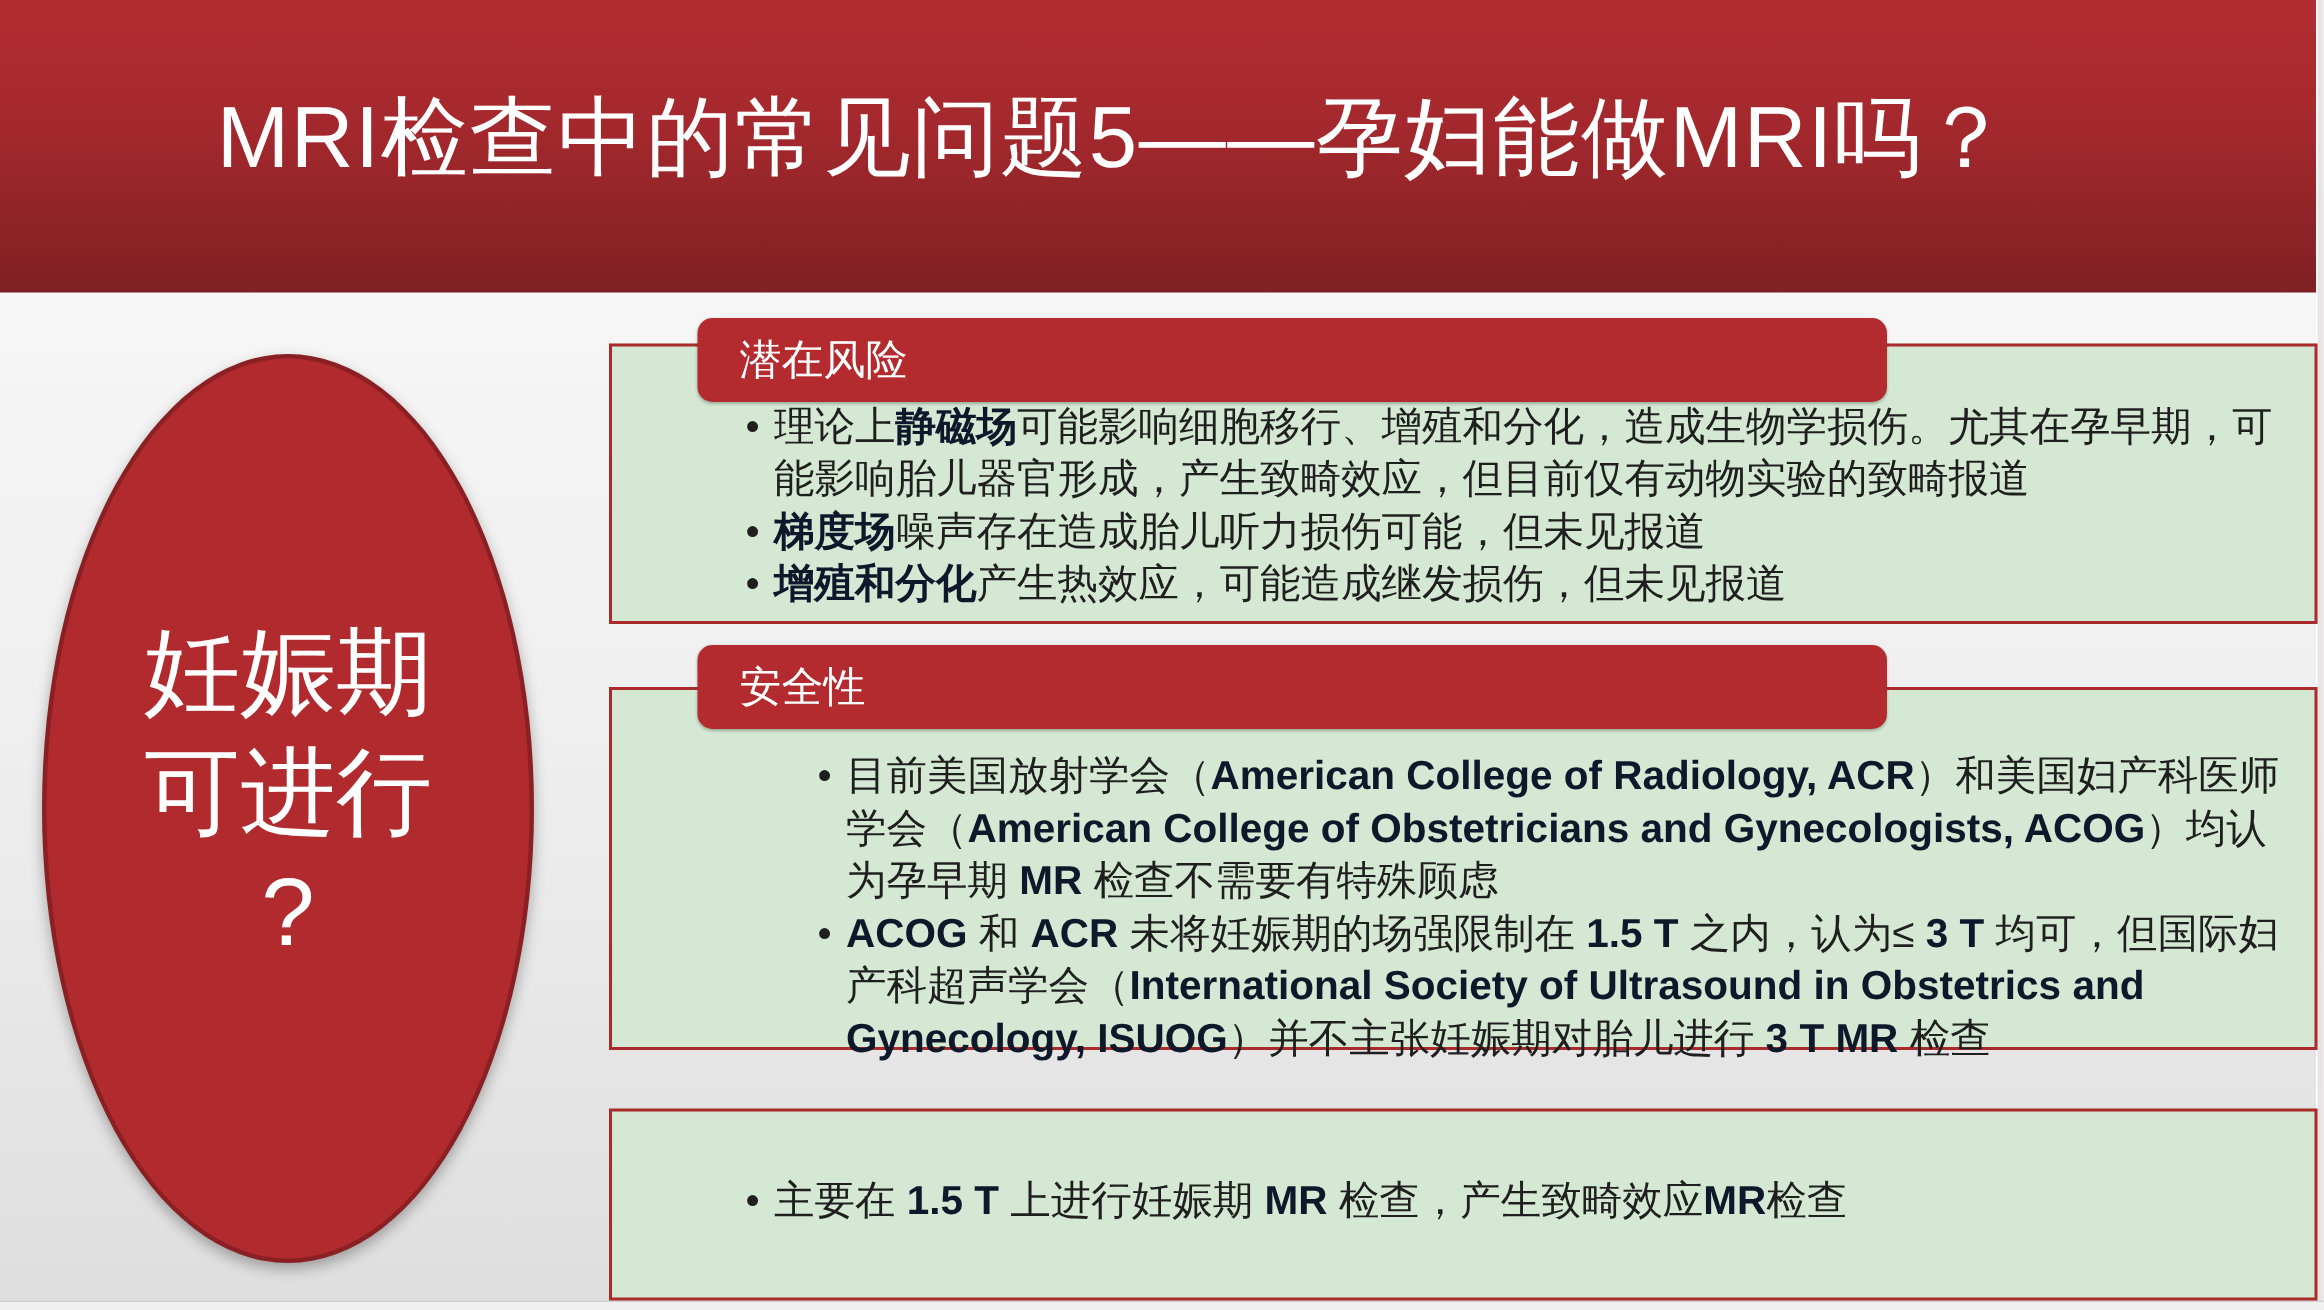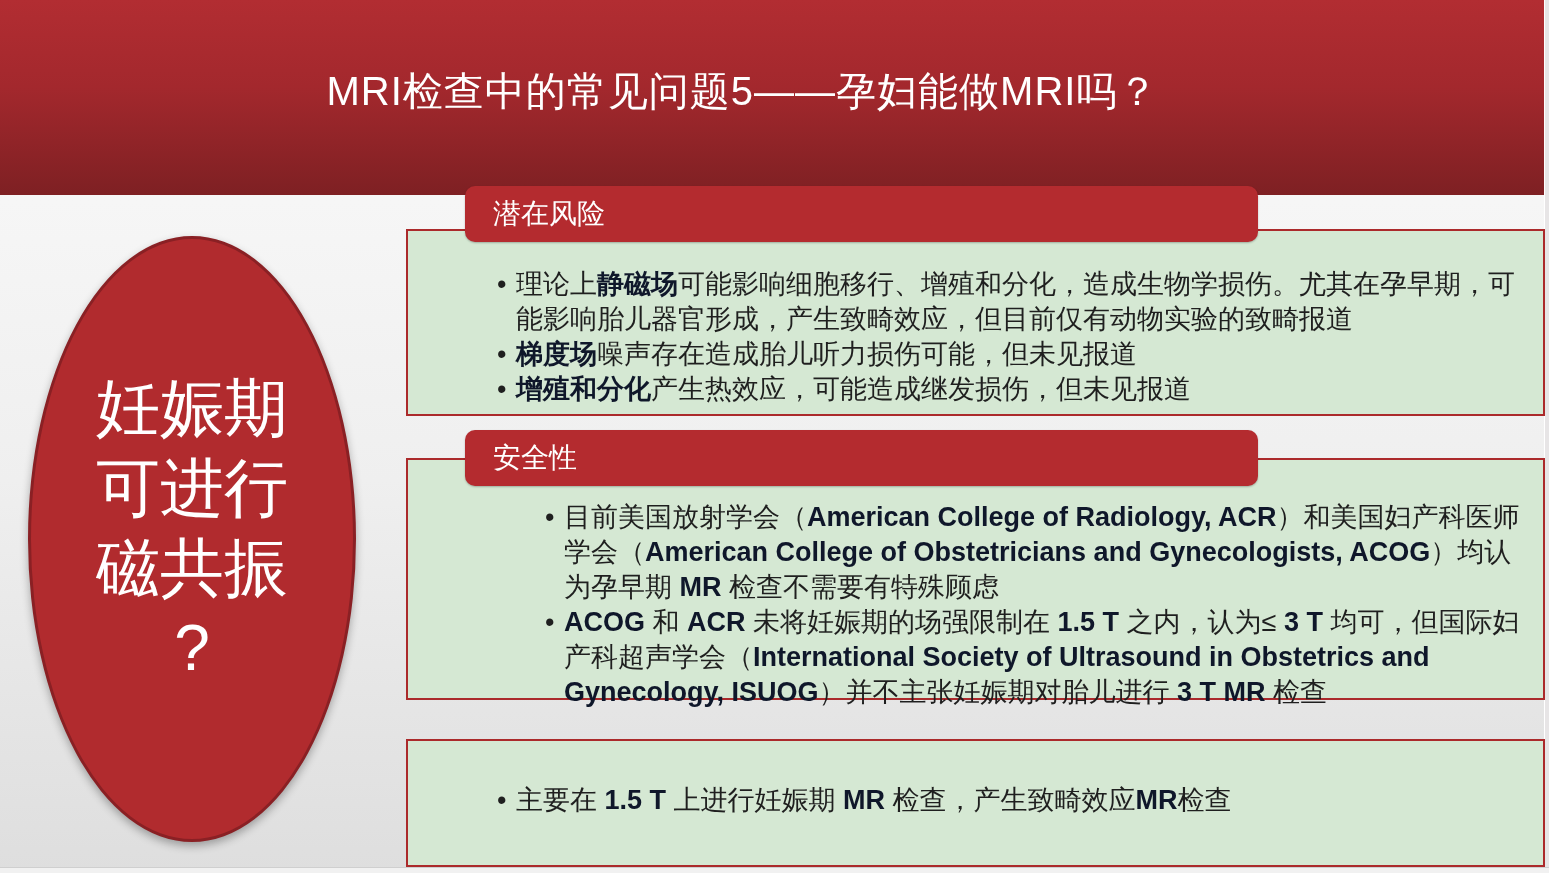--- a/index.html
+++ b/index.html
@@ -6,21 +6,21 @@
   body{width:1549px;height:873px;overflow:hidden;
        font-family:"Liberation Sans",sans-serif;}
   .slide{position:relative;width:1549px;height:873px;
          background:linear-gradient(180deg,#fbfbfb 0%,#efefef 55%,#dedede 100%);}
 
   
   .banner{position:absolute;left:0;top:0;width:1545px;height:195px;
           background:linear-gradient(180deg,var(--banner-top) 0%,#a3282d 45%,var(--banner-bottom) 100%);
           display:flex;align-items:center;justify-content:center;}
   .banner h1{margin:0;transform:translate(-30px,-6px);
-             color:#fff;font-size:40px;font-weight:400;letter-spacing:1px;white-space:nowrap;}
+             color:#fff;font-size:58px;font-weight:400;letter-spacing:1px;white-space:nowrap;}
 
   
   .edge-right{position:absolute;right:0;top:0;width:4px;height:873px;
               background:#e7e5e6;border-left:1px solid #fff;}
   .edge-bottom{position:absolute;left:0;bottom:0;width:1549px;height:5px;
                background:#f1f1f1;border-top:1px solid #cfcfcf;}
 
   
   .bubble{position:absolute;left:28px;top:236px;width:322px;height:600px;
           border-radius:50%;
@@ -49,38 +49,37 @@
   .p2 ul{padding-top:40px;}
   .p3 ul{padding-top:42px;}
 
   
   .tab{position:absolute;left:465px;width:793px;height:56px;
        background:var(--header-bar);
        border-radius:10px;
        box-shadow:0 1px 2px rgba(0,0,0,.25);
        display:flex;align-items:center;z-index:2;}
   .tab span{color:#fff;font-size:28px;padding-left:28px;}
-  .t1{top:186px;}
+  .t1{top:212px;}
   .t2{top:430px;}
   .t3{top:711px;}
 </style>
 </head>
 <body>
 
 <div class="slide">
 
   <div class="banner">
     <h1>MRI检查中的常见问题5——孕妇能做MRI吗？</h1>
   </div>
 
   <div class="bubble">
     <div class="bubble-text">
       <div>妊娠期</div>
       <div>可进行</div>
-      <div>磁共振</div>
       <div>?</div>
     </div>
   </div>
 
   <div class="panel p1">
     <ul>
         <li><span>理论上</span><span class="b">静磁场</span><span>可能影响细胞移行、增殖和分化，造成生物学损伤。尤其在孕早期，可能影响胎儿器官形成，产生致畸效应，但目前仅有动物实验的致畸报道</span></li>
         <li><span class="b">梯度场</span><span>噪声存在造成胎儿听力损伤可能，但未见报道</span></li>
         <li><span class="b">增殖和分化</span><span>产生热效应，可能造成继发损伤，但未见报道</span></li>
       </ul>

